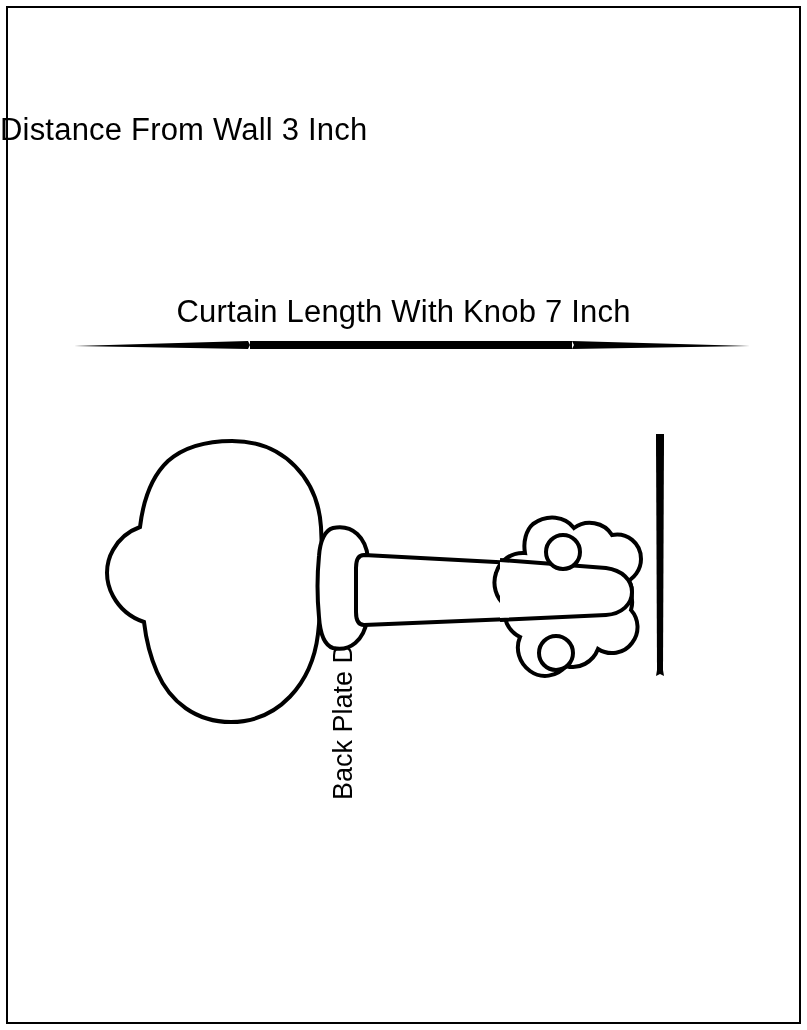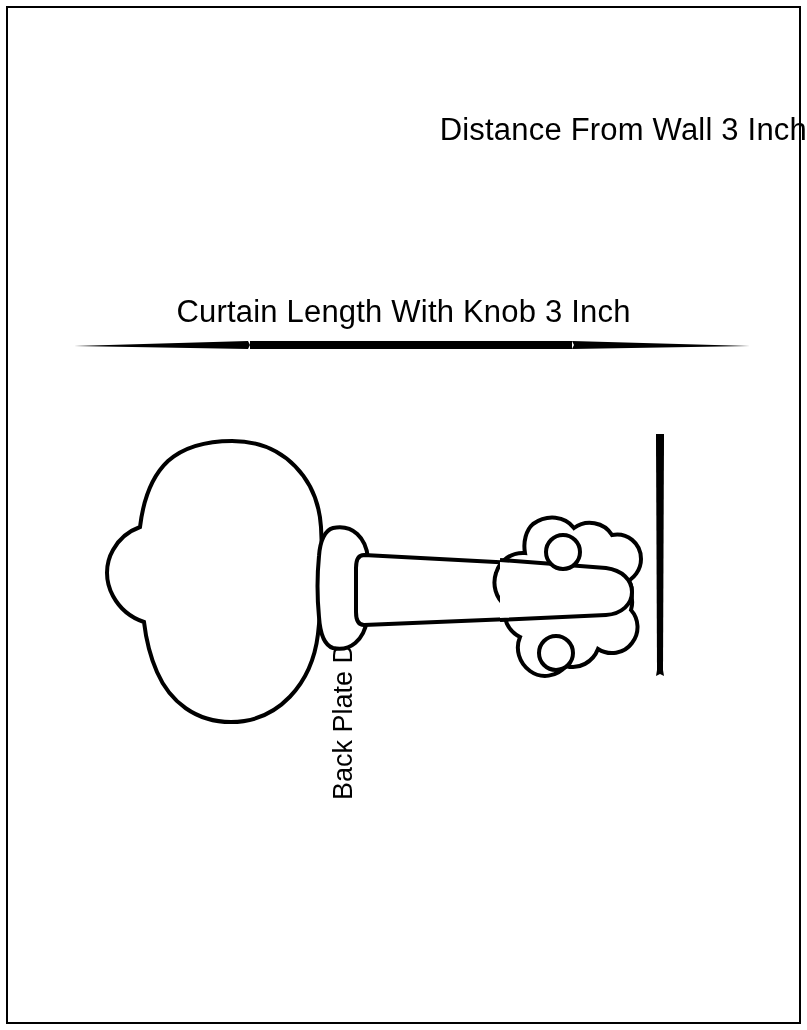--- a/index.html
+++ b/index.html
@@ -30,21 +30,21 @@
   .label {
     position: absolute;
     color: #000000;
     white-space: nowrap;
     font-weight: 400;
   }
   #title-wall {
     left: 0;
     top: 112px;
     width: 807px;
-    text-align: right;
+    text-align: left;
     font-size: 31px;
     letter-spacing: 0.2px;
   }
   #title-curtain {
     left: 0;
     top: 294px;
     width: 807px;
     text-align: center;
     font-size: 31px;
     letter-spacing: 0.2px;
@@ -69,21 +69,21 @@
 </style>
 </head>
 <body>
 
 <div id="page">
 
   <div id="frame"></div>
 
   <div class="label" id="title-wall">Distance From Wall 3 Inch</div>
 
-  <div class="label" id="title-curtain">Curtain Length With Knob 3 Inch</div>
+  <div class="label" id="title-curtain">Curtain Length With Knob 7 Inch</div>
 
   <div class="label" id="label-backplate">Back Plate D: 3.04 cm</div>
 
   <svg class="art" viewBox="0 0 807 1030">
 
     <g>
       <path d="M 74 346 L 248 341 L 250 345 L 248 349 Z" fill="#000000"></path>
       <path d="M 250 341 L 572 341 L 572 349 L 250 349 Z" fill="#000000"></path>
       <path d="M 572 341 L 574 345 L 572 349 L 750 346 Z" fill="#000000"></path>
     </g>

